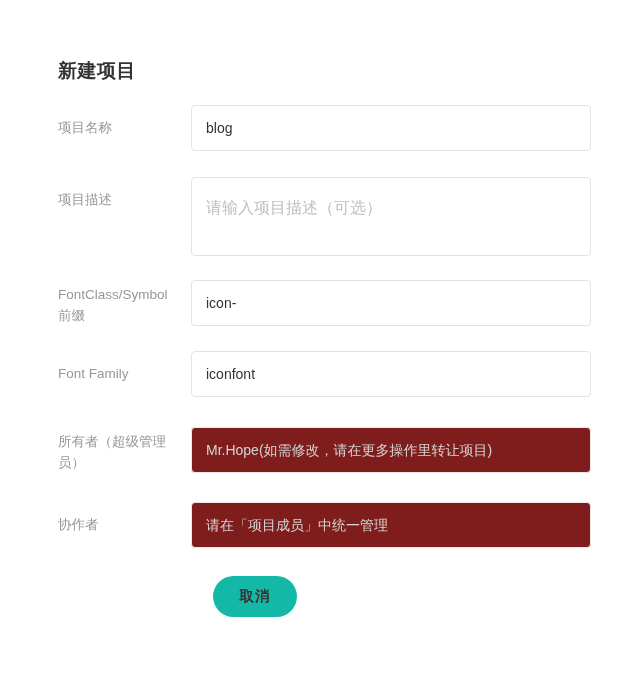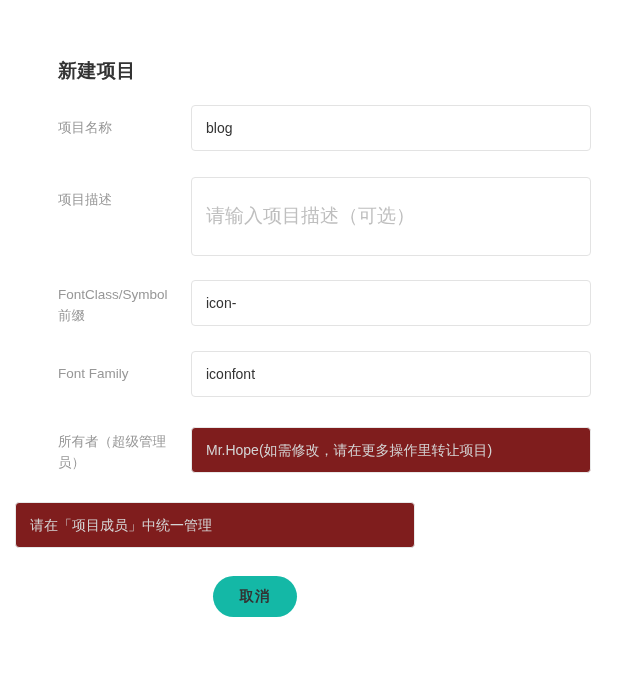--- a/index.html
+++ b/index.html
@@ -89,26 +89,26 @@
   .text-input::placeholder {
     color: #bfbfbf;
     opacity: 1;
   }
 
   .text-area {
     box-sizing: border-box;
     display: block;
     width: 400px;
     height: 79px;
-    padding: 28px 14px;
+    padding: 20px 14px;
     border: 1px solid #e3e3e3;
     border-radius: 4px;
     background: #ffffff;
     font-family: "Liberation Sans", "DejaVu Sans", sans-serif;
-    font-size: 19px;
+    font-size: 16px;
     line-height: 20px;
     color: #333333;
     outline: none;
     resize: none;
   }
 
   .text-area::placeholder {
     color: #bfbfbf;
     opacity: 1;
   }
@@ -206,20 +206,21 @@
     </div>
 
     <div class="form-row row-owner">
       <div class="field-label two-line">所有者（超级管理员）</div>
       <div class="field-control">
         <input class="text-input is-disabled" type="text" disabled="" placeholder="Mr.Hope(如需修改，请在更多操作里转让项目)" style="">
       </div>
     </div>
 
     <div class="form-row row-collab">
+      <div class="field-label">协作者</div>
       <div class="field-control">
         <input class="text-input is-disabled" type="text" disabled="" placeholder="请在「项目成员」中统一管理" style="">
       </div>
     </div>
 
     <div class="actions">
       <button class="btn btn-secondary" type="button">取消</button>
     </div>
 
   </div>

